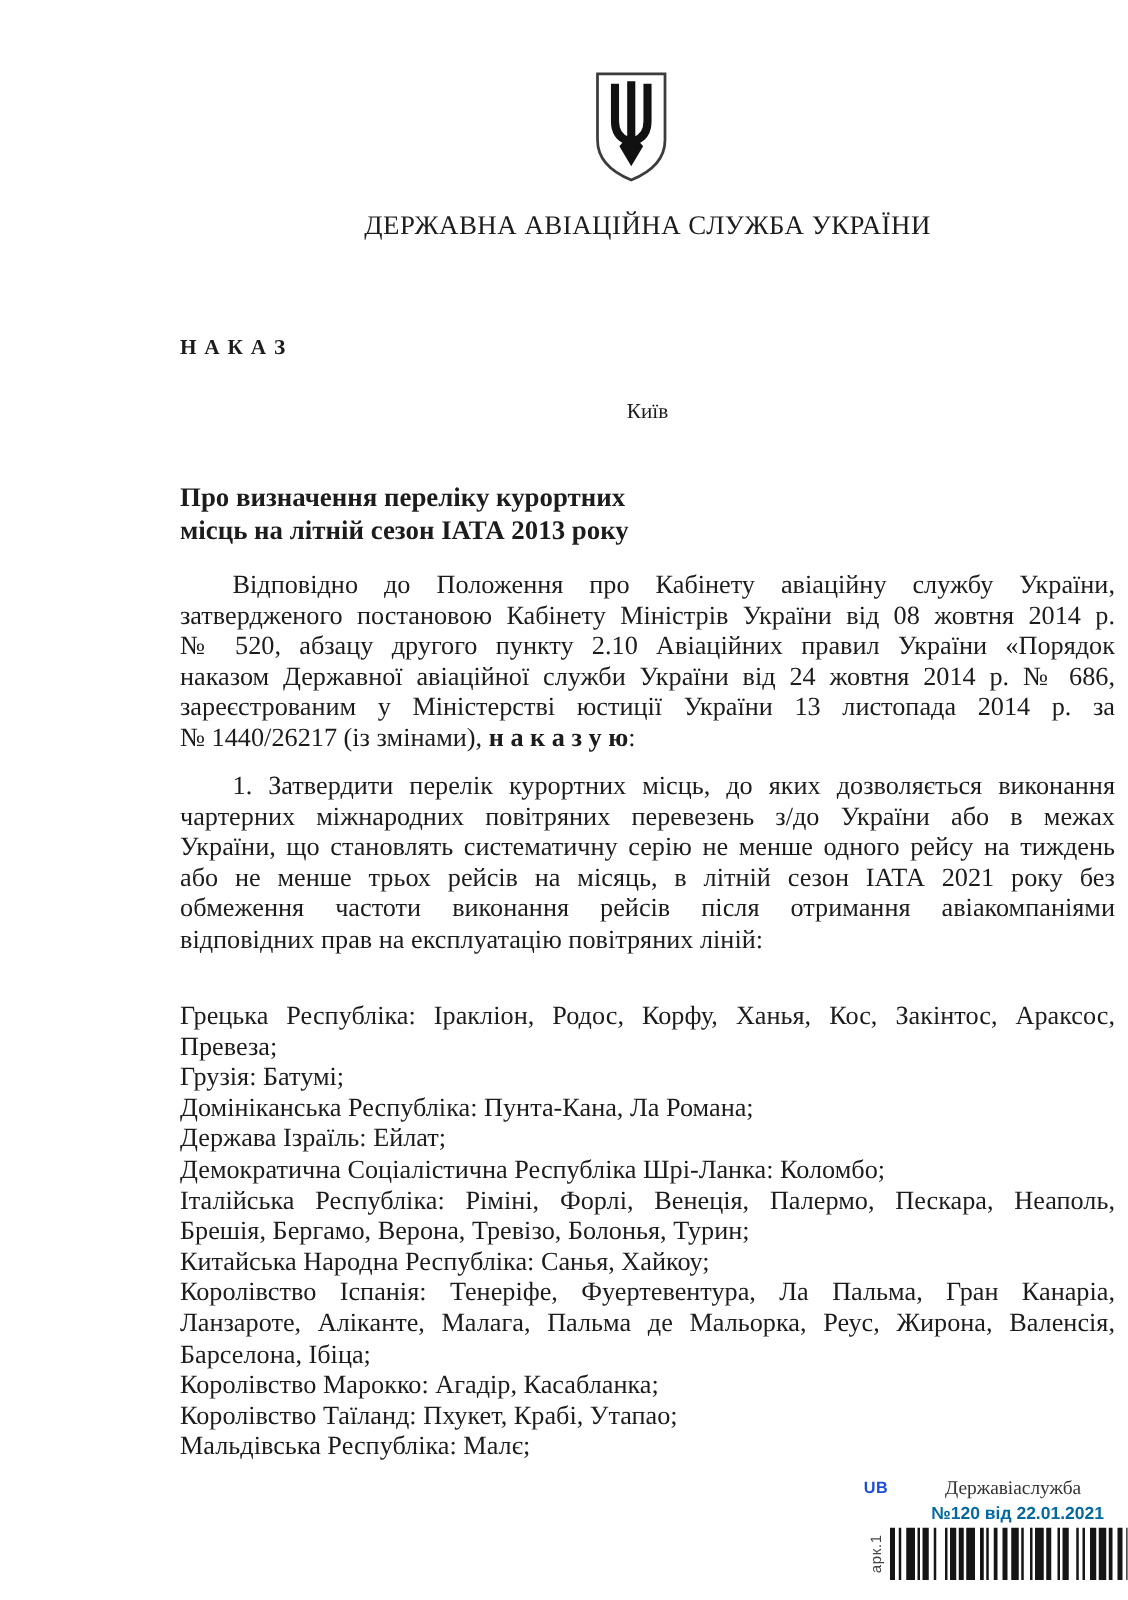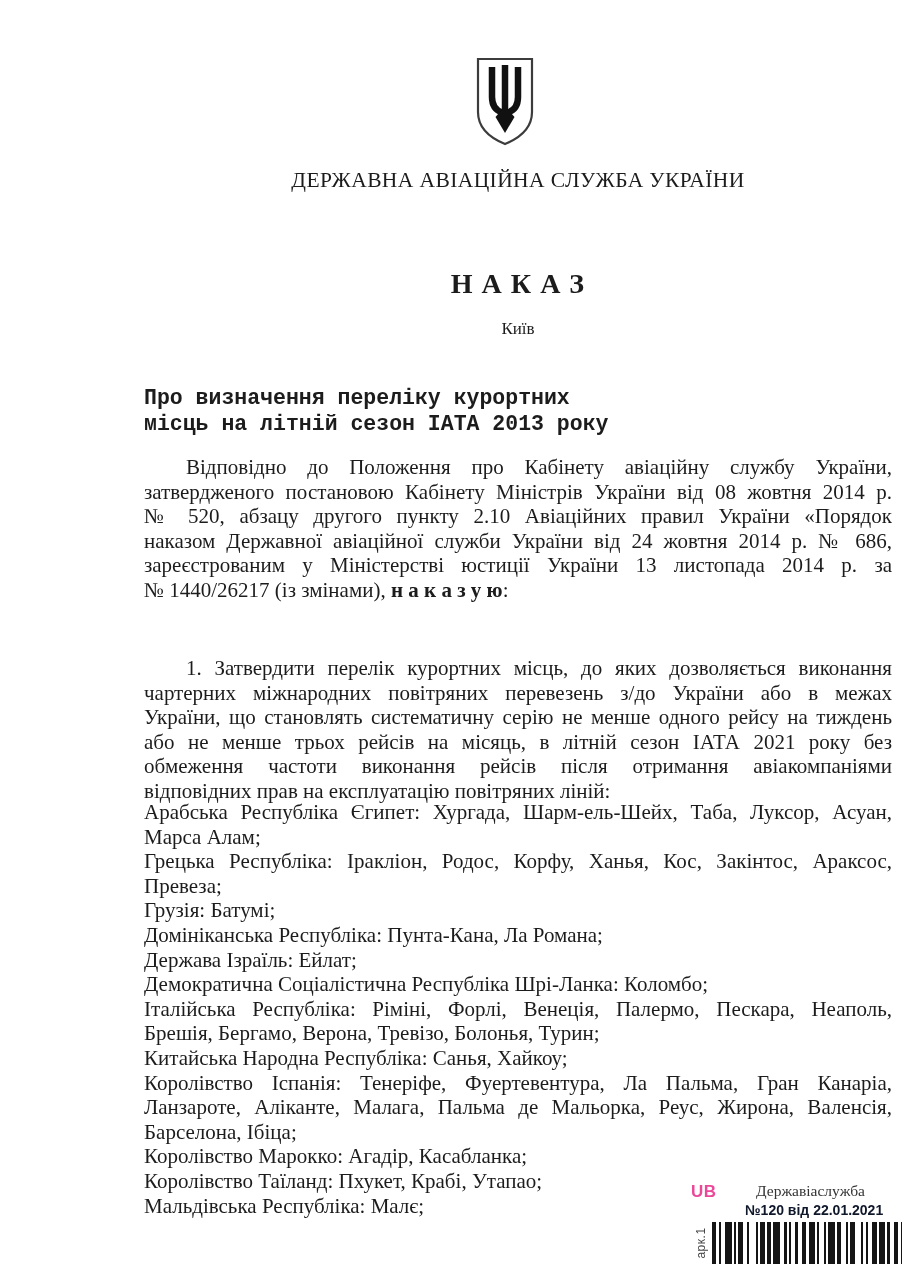--- a/index.html
+++ b/index.html
@@ -11,46 +11,46 @@
   .edge-right {
     position:absolute; top:0; right:0; width:9px; height:100%;
     background:linear-gradient(to right, #f7f9f8, #e9efed);
   }
   .col { position:absolute; left:120px; top:0; width:748px; }
 
   
   .emblem { position:absolute; left:330px; top:56px; width:62px; height:92px; }
   .org-block { position:absolute; top:166px; left:0; width:100%; text-align:center;
                font-size:21.5px; line-height:28px; letter-spacing:0.4px; }
-  .doc-type { position:absolute; top:268px; left:0; width:100%; text-align:center;
-              font-weight:bold; font-size:28px; letter-spacing:1px; }
+  .doc-type { position:absolute; top:268px; left:0; width:100%; 
+              font-weight:bold; font-size:17px; letter-spacing:1px; }
   .city { position:absolute; top:319px; left:0; width:100%; text-align:center; font-size:17px; }
 
   
   .subject { position:absolute; top:386px; left:0; font-weight:bold;
              font-size:21.5px; }
-  .subject .line { line-height:25.5px;font-family:Liberation Mono, monospace; }
+  .subject .line { line-height:25.5px; }
   .para { position:absolute; left:0; width:748px; font-size:21px; }
   .p1 { top:455px; }
-  .p2 { top:656px; }
+  .p2 { top:616px; }
   .resorts { position:absolute; top:800px; left:0; width:748px; font-size:21px; }
   .line { line-height:24.6px; white-space:nowrap; overflow:hidden; }
   .jl { text-align:justify; text-align-last:justify; text-justify:inter-word; }
   .ll { text-align:left; }
   .para [data-lines] .line:first-child { padding-left:42px; }
   .bold-sp { font-weight:bold; }
 
   
   .stamp { position:absolute; left:655px; top:1178px; width:240px; height:98px;
            font-family:"Liberation Sans", sans-serif; }
-  .stamp-code { position:absolute; left:12px; top:4px; font-size:17px; font-weight:700;
-                color:#ec4899; letter-spacing:0.5px; }
+  .stamp-code { position:absolute; left:12px; top:4px; font-size:13px; font-weight:700;
+                color:#1d4ed8; letter-spacing:0.5px; }
   .stamp-org { position:absolute; left:77px; top:4px; font-family:"Liberation Serif", serif;
                font-size:15.5px; color:#333; }
-  .stamp-num { position:absolute; left:66px; top:24px; font-size:14px; font-weight:700; color:#0f172a; }
+  .stamp-num { position:absolute; left:66px; top:24px; font-size:14px; font-weight:700; color:#0369a1; }
   .stamp-sheet { position:absolute; left:22px; top:65px; transform:translate(-50%,-50%) rotate(-90deg);
                  font-size:12px; color:#444; letter-spacing:0.5px; }
   .barcode { position:absolute; left:33px; top:44px; width:202px; height:42px;
              display:flex; align-items:stretch; overflow:hidden; }
   .bc-bar { background:#151515; height:100%; flex:0 0 auto; }
   .bc-space { background:transparent; height:100%; flex:0 0 auto; }
 </style>
 </head>
 <body>
 
@@ -102,24 +102,20 @@
           <div class="line jl">чартерних міжнародних повітряних перевезень з/до України або в межах</div>
           <div class="line jl">України, що становлять систематичну серію не менше одного рейсу на тиждень</div>
           <div class="line jl">або не менше трьох рейсів на місяць, в літній сезон ІАТА 2021 року без</div>
           <div class="line jl">обмеження частоти виконання рейсів після отримання авіакомпаніями</div>
         </div>
       <div class="line ll">відповідних прав на експлуатацію повітряних ліній:</div>
     </div>
 
     <div class="resorts">
         <div>
-          <div class="line jl">Арабська Республіка Єгипет: Хургада, Шарм-ель-Шейх, Таба, Луксор, Асуан,</div>
-          <div class="line ll">Марса Алам;</div>
-        </div>
-        <div>
           <div class="line jl">Грецька Республіка: Іракліон, Родос, Корфу, Ханья, Кос, Закінтос, Араксос,</div>
           <div class="line ll">Превеза;</div>
         </div>
         <div>
           <div class="line ll">Грузія: Батумі;</div>
         </div>
         <div>
           <div class="line ll">Домініканська Республіка: Пунта-Кана, Ла Романа;</div>
         </div>
         <div>

